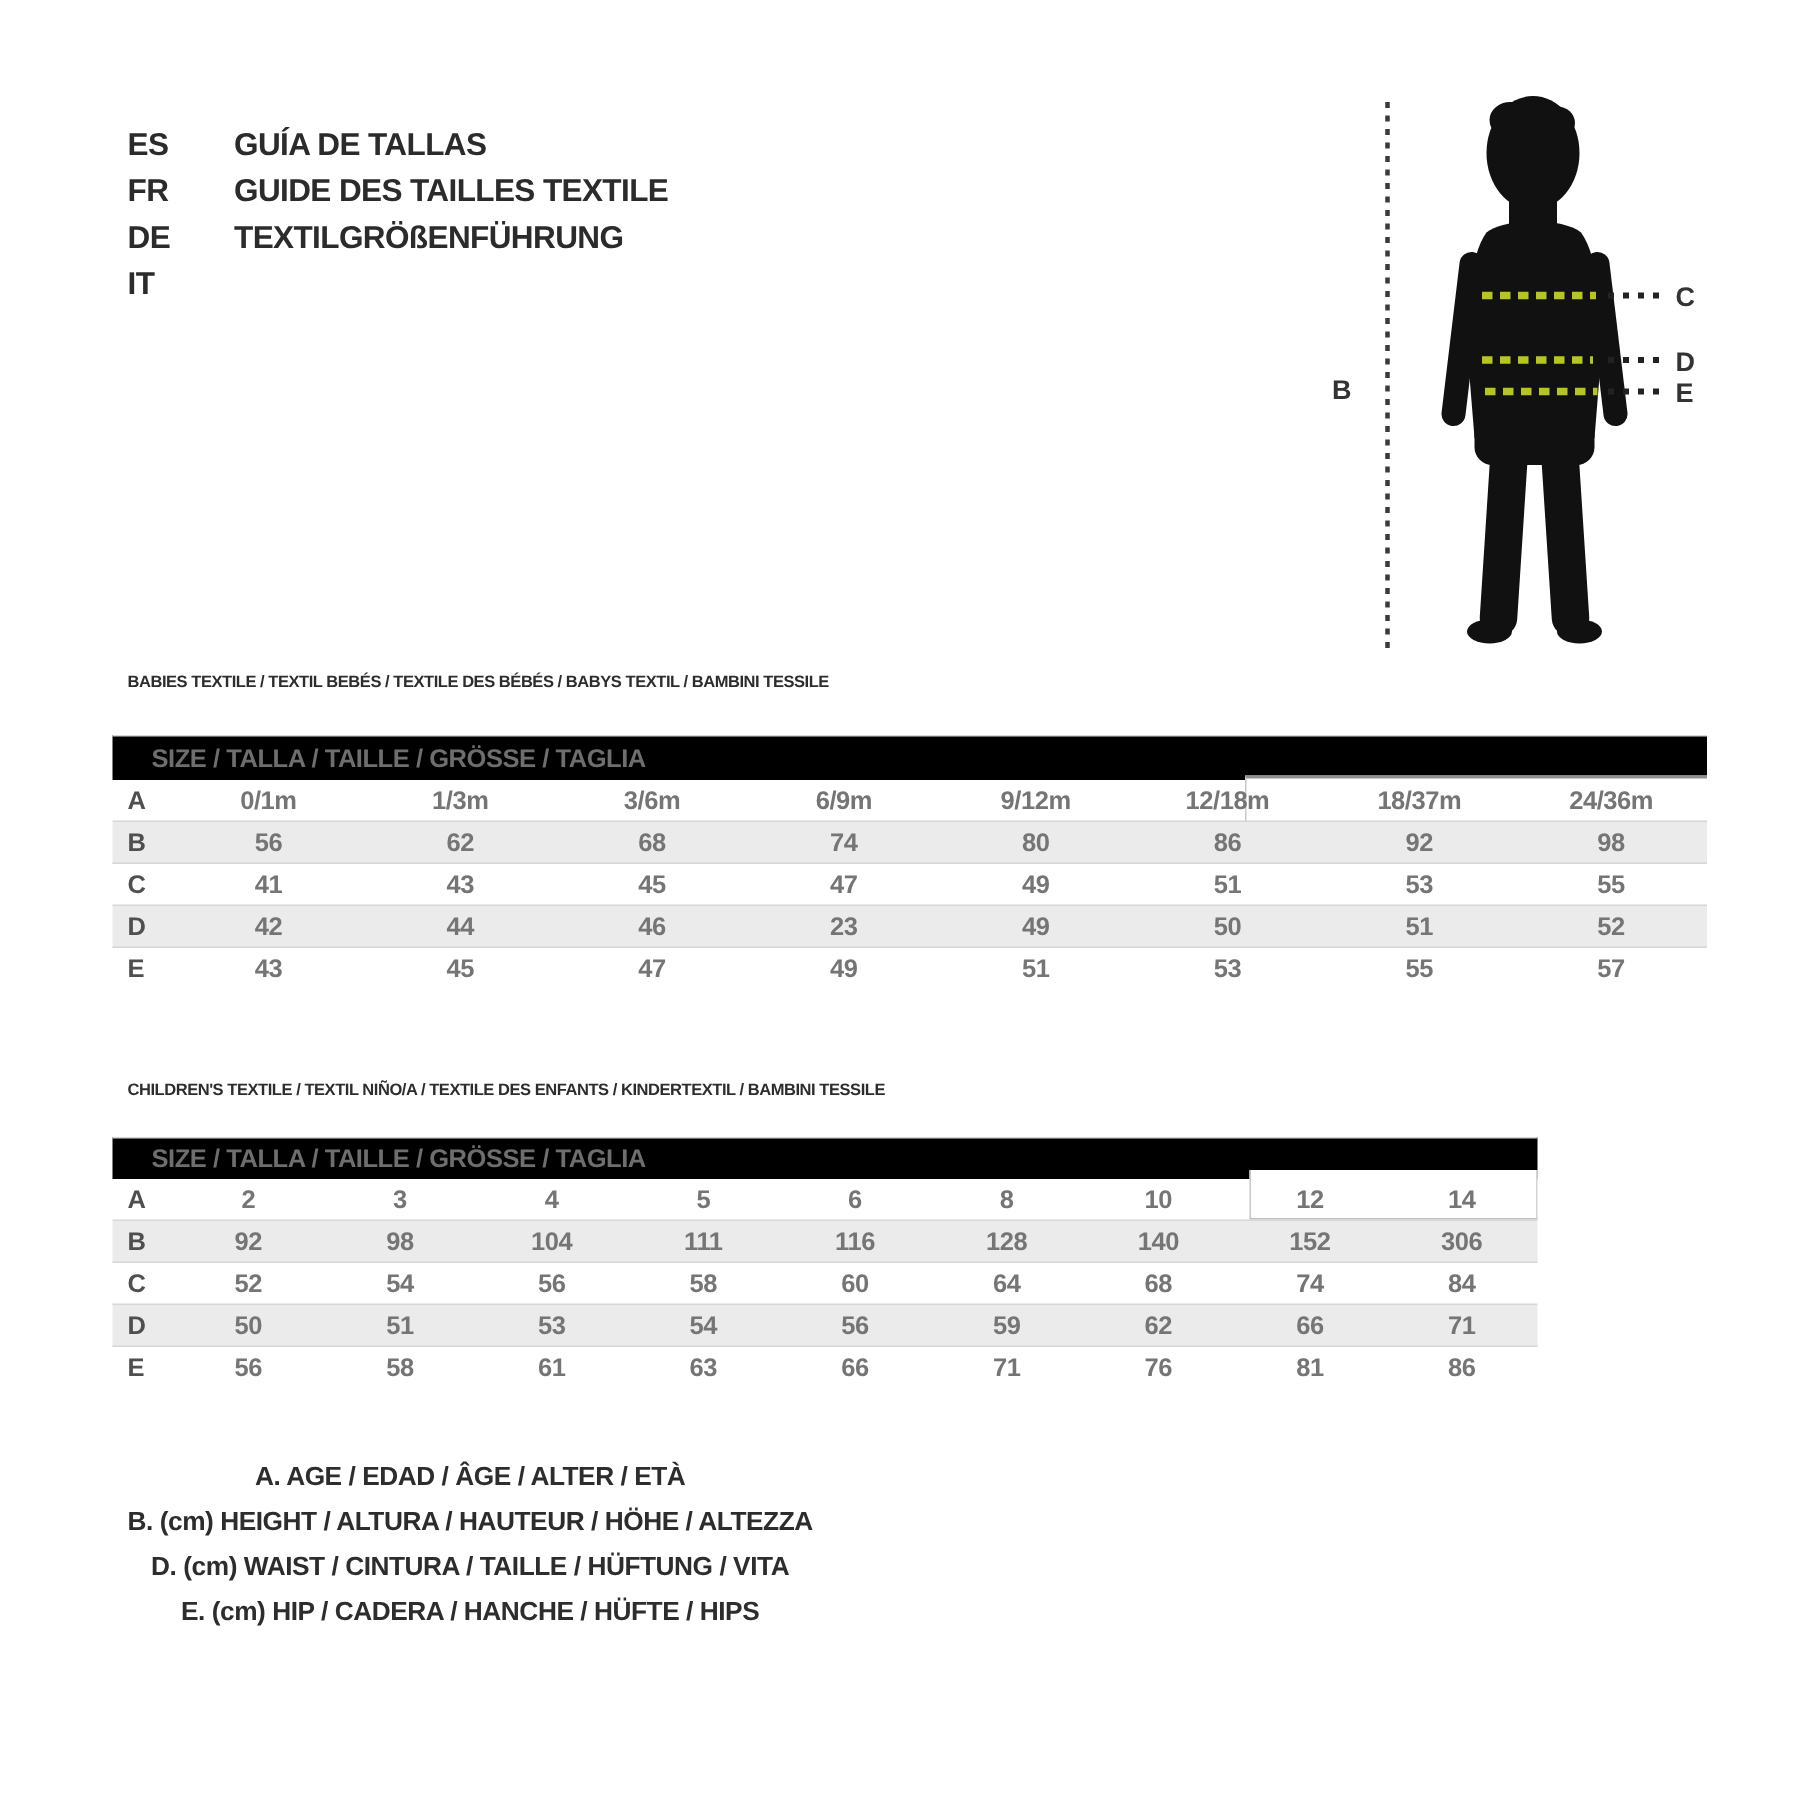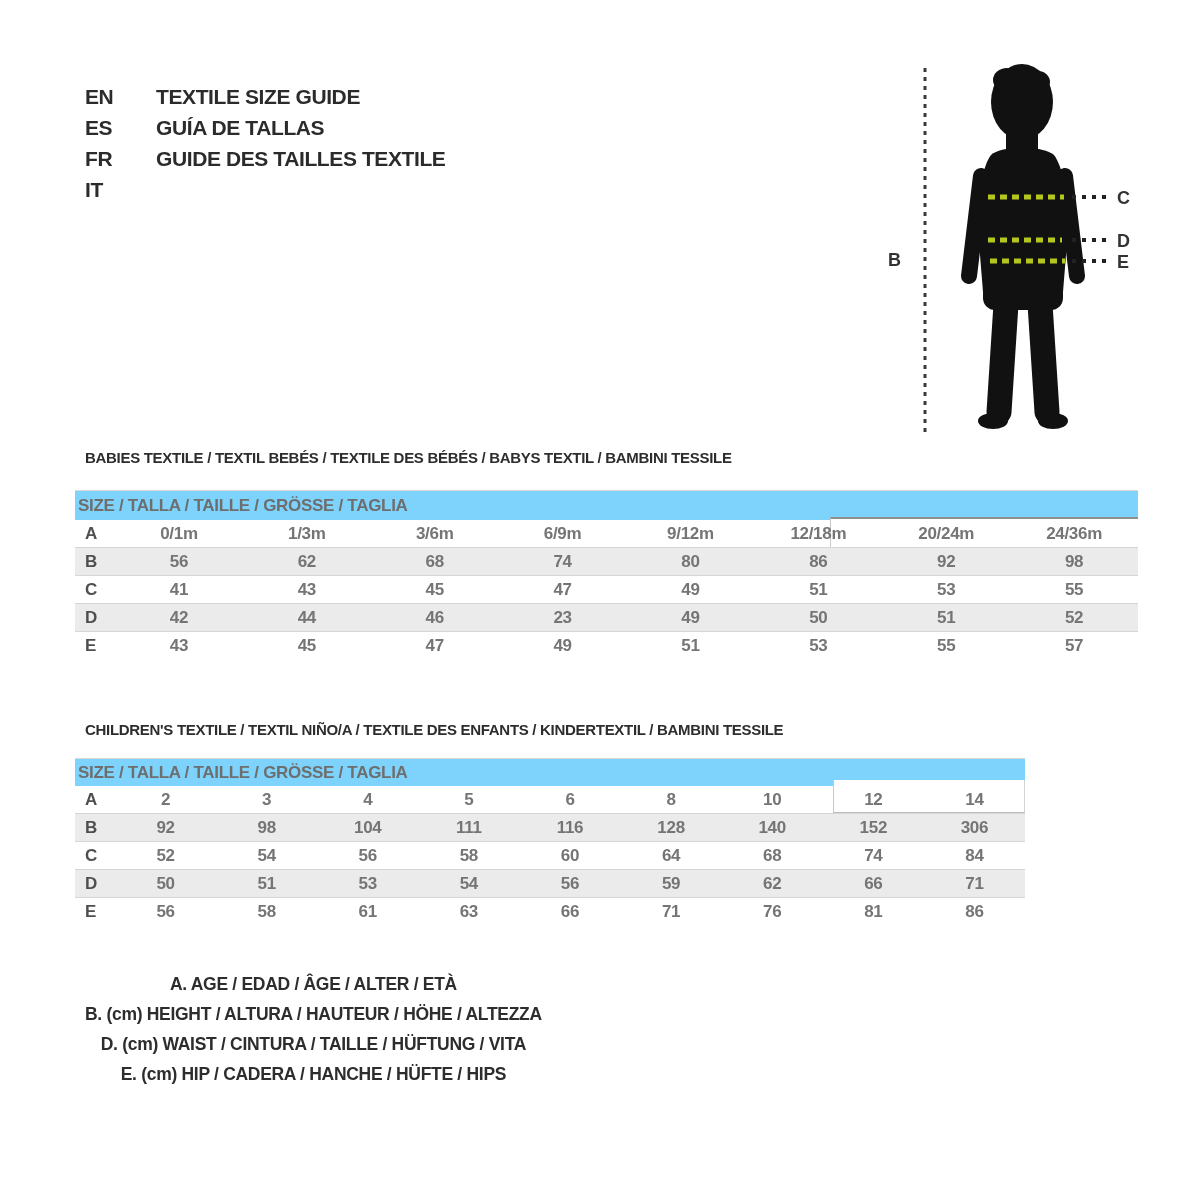--- a/index.html
+++ b/index.html
@@ -10,25 +10,25 @@
     -webkit-font-smoothing:antialiased;
   }
   .abs{position:absolute;}
 
   
   .lang-block{left:85px;top:81px;font-size:21px;font-weight:bold;color:#2b2b2b;letter-spacing:-0.4px;}
   .lang-row{display:flex;height:31px;line-height:31px;white-space:nowrap;}
   .lang-code{width:71px;}
 
   
-  .section-heading{left:85px;font-size:15px;font-weight:bold;color:#2d2d2d;letter-spacing:-0.3px;white-space:nowrap;}
+  .section-heading{left:85px;font-size:11px;font-weight:bold;color:#2d2d2d;letter-spacing:-0.3px;white-space:nowrap;}
 
   
   .size-table{font-size:17px;font-weight:bold;letter-spacing:-0.3px;}
-  .bar{position:relative;background:#7dd3fc;color:#6e6e6e;padding-left:3px;box-sizing:border-box;border-top:1px solid #d8d8d8;}
+  .bar{position:relative;background:#000000;color:#6e6e6e;padding-left:26px;box-sizing:border-box;border-top:1px solid #d8d8d8;}
   .bar.t1{height:30px;line-height:29px;}
   .bar.t2{height:28px;line-height:27px;}
   .hl-box{position:absolute;background:#ffffff;box-sizing:border-box;}
   .hl-box.b1{left:755px;top:27px;width:308px;height:34px;border-top:2px solid #8f8f8f;border-left:1px solid #c9c9c9;border-bottom:1px solid #cccccc;}
   .hl-box.b2{left:758px;top:22px;width:192px;height:33px;border-left:1px solid #c9c9c9;border-right:1px solid #d4d4d4;border-bottom:1px solid #bdbdbd;}
   .tr{position:relative;display:flex;height:28px;line-height:27px;box-sizing:border-box;border-bottom:1px solid #d6d6d6;color:#757575;}
   .tr:last-child{border-bottom:none;}
   .tr.stripe{background:#ebebeb;}
   .tl{width:30px;padding-left:10px;color:#4f4f4f;}
   .td{flex:1;text-align:center;}
@@ -39,30 +39,30 @@
 
   
   .figure{left:860px;top:40px;width:300px;height:420px;}
   .figure text{font-family:"Liberation Sans","DejaVu Sans",sans-serif;font-weight:bold;font-size:18px;fill:#333333;}
 </style>
 </head>
 <body>
 
 <div class="abs lang-block">
   <div class="lang-row">
-    <span class="lang-code">EN</span>
-    <span class="lang-title">TEXTILE SIZE GUIDE</span>
-  </div>
-  <div class="lang-row">
     <span class="lang-code">ES</span>
     <span class="lang-title">GUÍA DE TALLAS</span>
   </div>
   <div class="lang-row">
     <span class="lang-code">FR</span>
     <span class="lang-title">GUIDE DES TAILLES TEXTILE</span>
+  </div>
+  <div class="lang-row">
+    <span class="lang-code">DE</span>
+    <span class="lang-title">TEXTILGRÖßENFÜHRUNG</span>
   </div>
   <div class="lang-row">
     <span class="lang-code">IT</span>
   </div>
 </div>
 
 <svg class="abs figure" viewBox="0 0 300 420" xmlns="http://www.w3.org/2000/svg">
   <g fill="#111111" stroke="none">
     <ellipse cx="162" cy="62" rx="31" ry="38"></ellipse>
     <ellipse cx="147" cy="40" rx="14" ry="12"></ellipse>
@@ -96,21 +96,21 @@
   <div class="bar t1">SIZE / TALLA / TAILLE / GRÖSSE / TAGLIA</div>
   <div class="hl-box b1"></div>
   <div class="tr">
     <div class="tl">A</div>
     <div class="td">0/1m</div>
     <div class="td">1/3m</div>
     <div class="td">3/6m</div>
     <div class="td">6/9m</div>
     <div class="td">9/12m</div>
     <div class="td">12/18m</div>
-    <div class="td">20/24m</div>
+    <div class="td">18/37m</div>
     <div class="td">24/36m</div>
   </div>
   <div class="tr stripe">
     <div class="tl">B</div>
     <div class="td">56</div>
     <div class="td">62</div>
     <div class="td">68</div>
     <div class="td">74</div>
     <div class="td">80</div>
     <div class="td">86</div>

